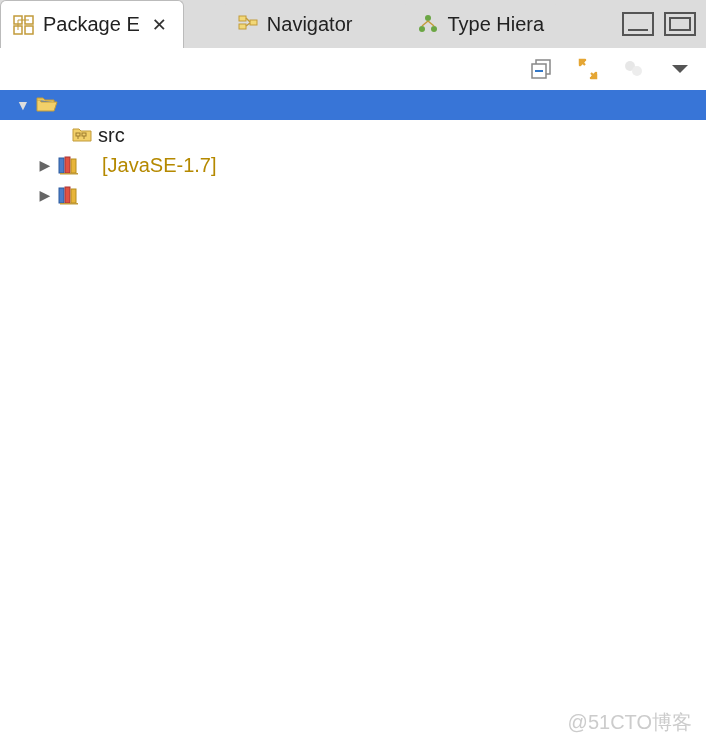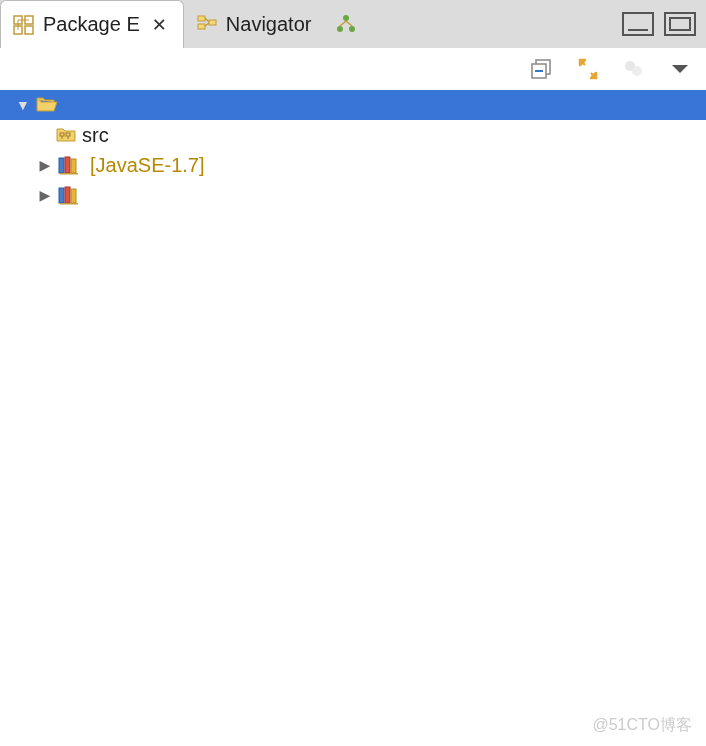--- a/index.html
+++ b/index.html
@@ -18,20 +18,21 @@
       position: relative;
       box-sizing: border-box;
     }
     
     .tab-bar {
       height: 48px;
       display: flex;
       align-items: stretch;
       background: #dcdcdc;
       position: relative;
+      gap: 41px;
     }
     .tab {
       display: flex;
       align-items: center;
       padding: 0 12px;
       gap: 8px;
       font-size: 20px;
       color: #222;
       border-top-left-radius: 6px;
       border-top-right-radius: 6px;
@@ -138,28 +139,28 @@
       height: 20px;
       display: inline-flex;
       align-items: center;
       justify-content: center;
     }
     .label {
       color: #222;
     }
     .label-decoration {
       color: #b58900;
-      margin-left: 6px;
+      margin-left: 18px;
     }
     
     .watermark {
       position: absolute;
       bottom: 10px;
       right: 14px;
-      font-size: 16px;
+      font-size: 20px;
       color: #ccc;
     }
     
     .folder-open {
       width: 22px;
       height: 18px;
     }
     .lib-icon {
       width: 22px;
       height: 20px;
@@ -204,20 +205,21 @@
     <div class="tab inactive">
       <span class="icon">
         <svg class="tab-icon" viewBox="0 0 22 20">
           <circle cx="11" cy="4" r="3" fill="#6ba644"></circle>
           <circle cx="5" cy="15" r="3" fill="#6ba644"></circle>
           <circle cx="17" cy="15" r="3" fill="#6ba644"></circle>
           <line x1="11" y1="7" x2="5" y2="12" stroke="#c29b3a" stroke-width="1.5"></line>
           <line x1="11" y1="7" x2="17" y2="12" stroke="#c29b3a" stroke-width="1.5"></line>
         </svg>
       </span>
+      <span>Type Hiera</span>
     </div>
     <div class="tab-right-controls">
       <div class="win-btn minimize"></div>
       <div class="win-btn maximize"></div>
     </div>
   </div>
 
   <div class="toolbar">
     <span class="toolbar-icon">
       <svg width="24" height="22" viewBox="0 0 24 22">
@@ -257,21 +259,21 @@
     <div class="tree-row selected">
       <span class="arrow">▼</span>
       <span class="icon">
         <svg class="folder-open" viewBox="0 0 22 18">
           <path d="M1 4 L1 15 L18 15 L21 6 L5 6 L4 4 Z" fill="#f2d06a" stroke="#c29b3a" stroke-width="1"></path>
           <path d="M1 4 L1 2 L7 2 L9 4 L18 4 L18 6" fill="#e8c458" stroke="#c29b3a" stroke-width="1"></path>
         </svg>
       </span>
     </div>
 
-    <div class="tree-row" style="padding-left:56px">
+    <div class="tree-row" style="padding-left:72px">
       <span class="icon">
         <svg class="folder-open" viewBox="0 0 22 18">
           <path d="M1 4 L1 15 L19 15 L19 5 L9 5 L7 3 L1 3 Z" fill="#f2d06a" stroke="#c29b3a" stroke-width="1"></path>
           <rect x="4" y="7" width="4" height="3" fill="none" stroke="#9b7a2e" stroke-width="1"></rect>
           <rect x="10" y="7" width="4" height="3" fill="none" stroke="#9b7a2e" stroke-width="1"></rect>
           <line x1="6" y1="10" x2="6" y2="13" stroke="#9b7a2e"></line>
           <line x1="12" y1="10" x2="12" y2="13" stroke="#9b7a2e"></line>
         </svg>
       </span>
       <span class="label">src</span>

